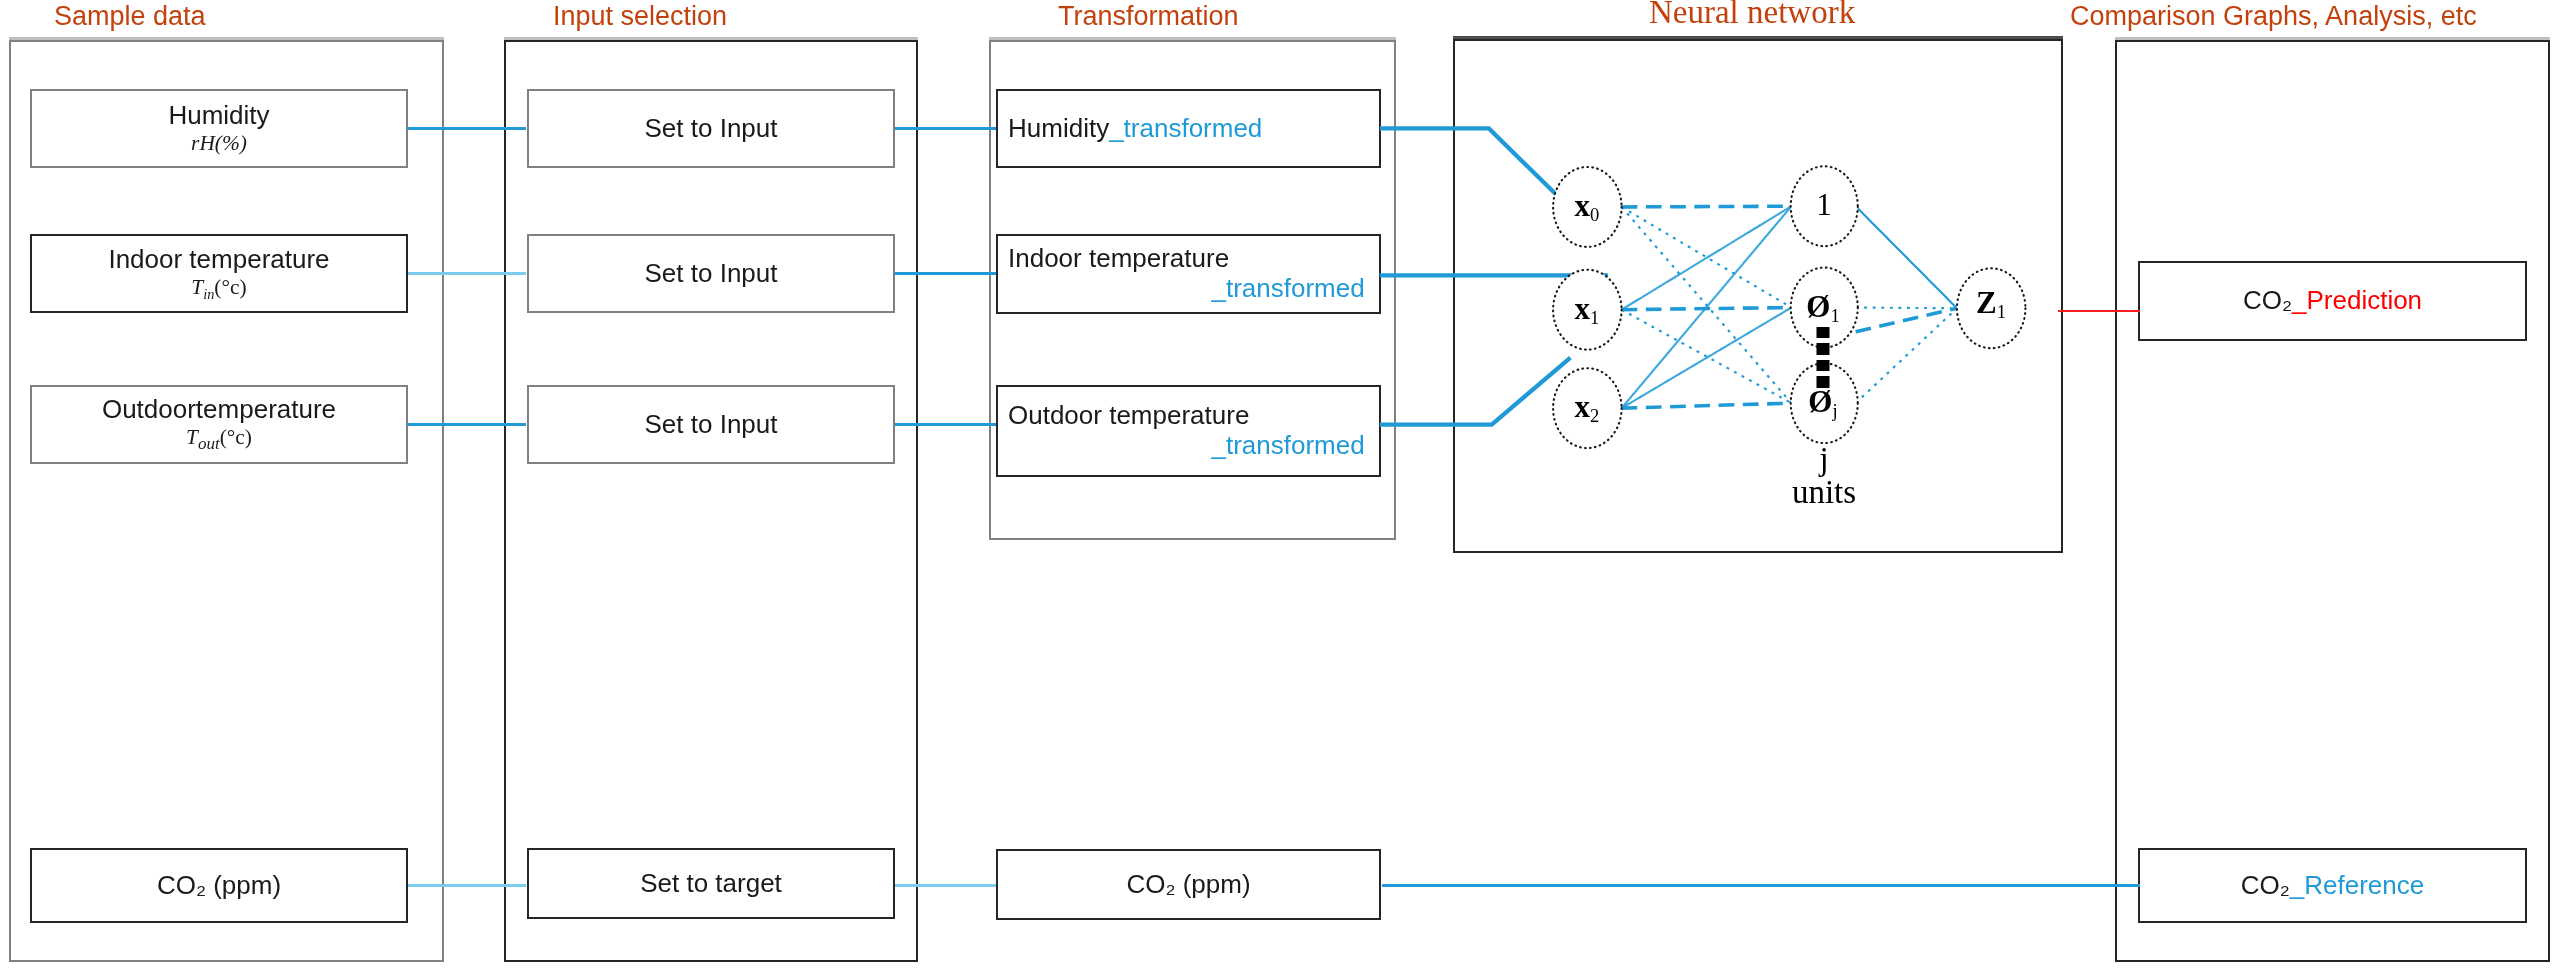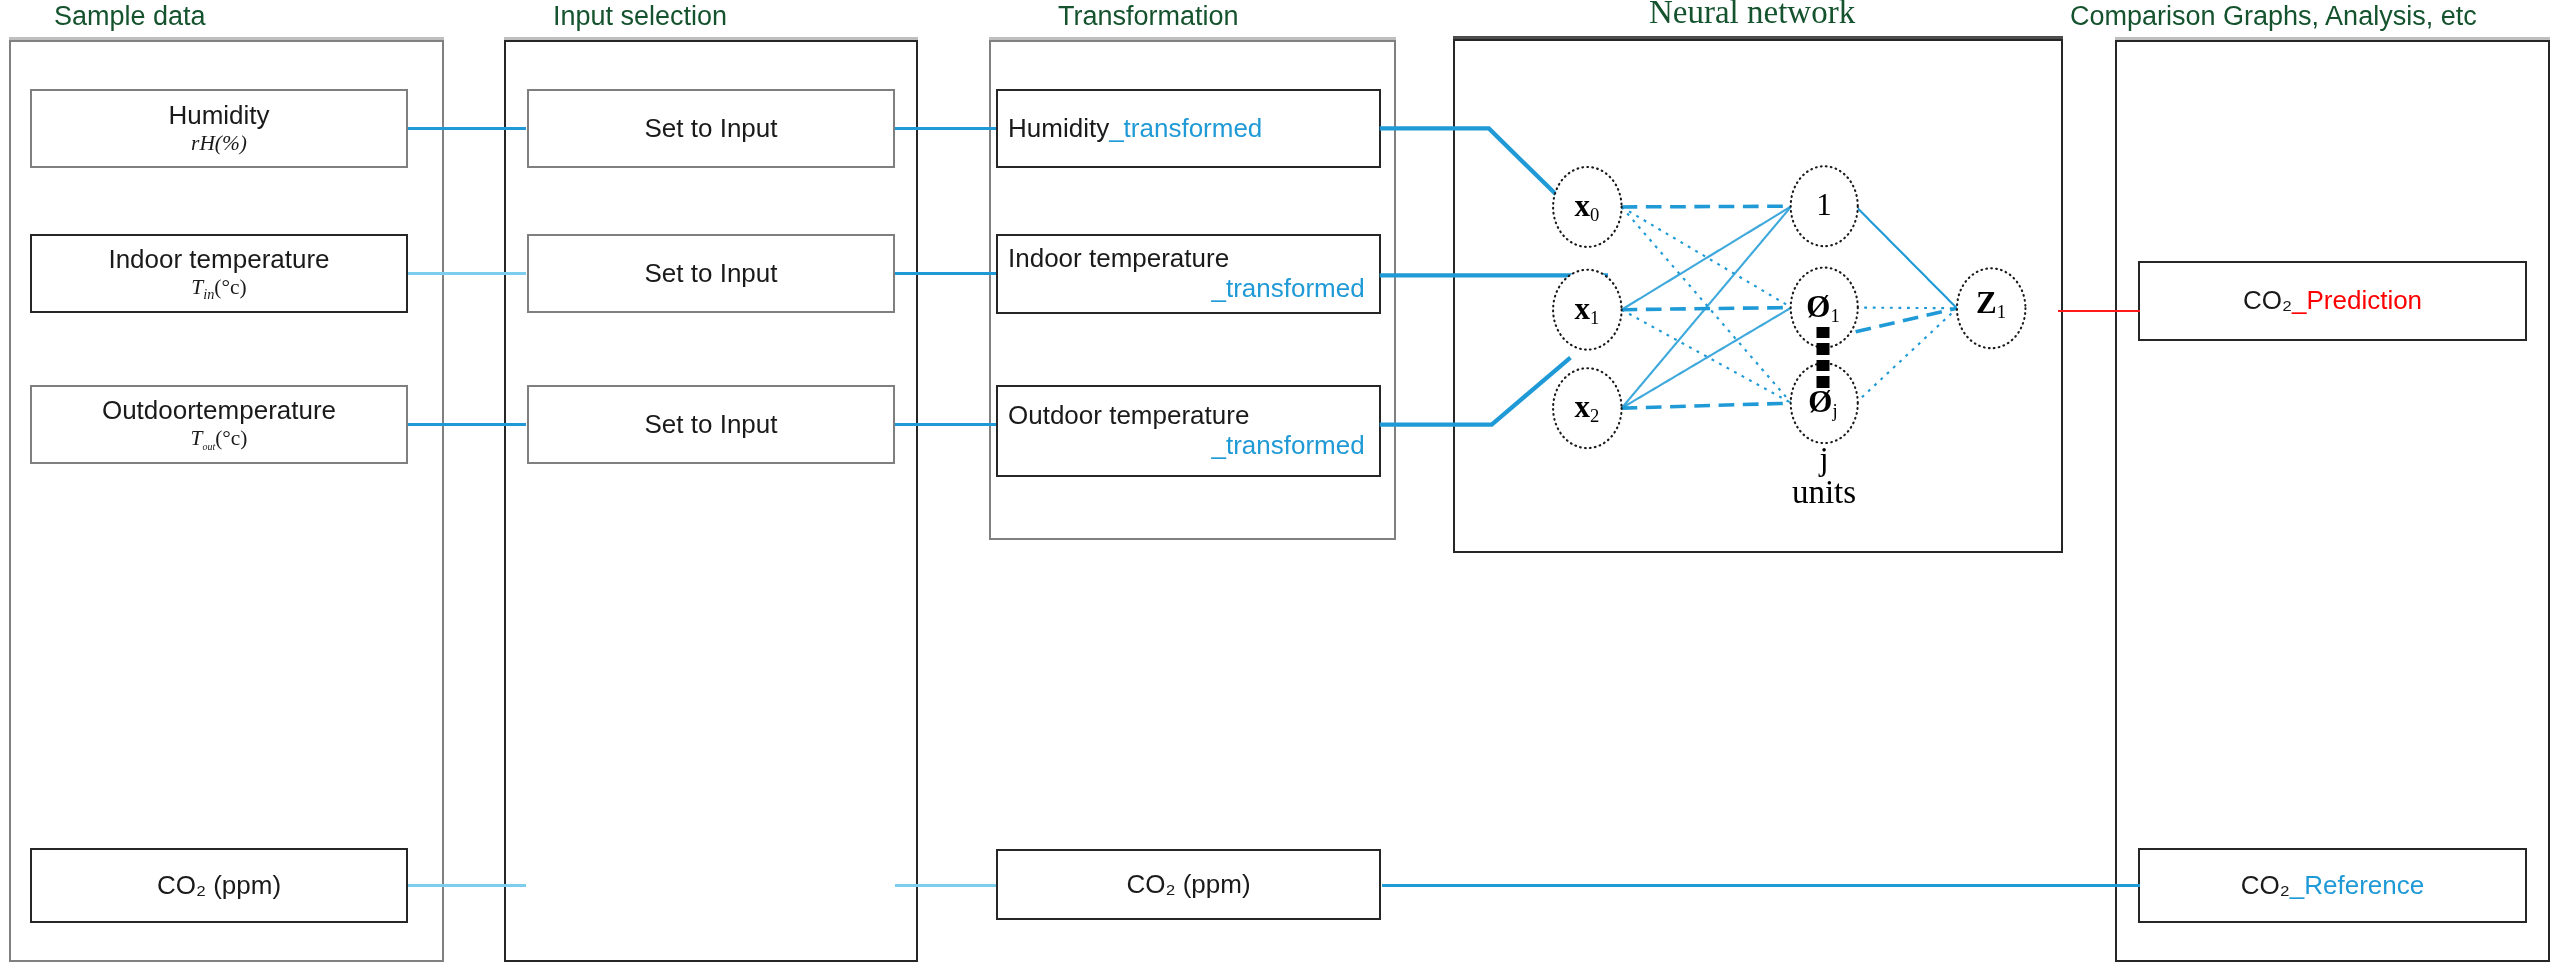--- a/index.html
+++ b/index.html
@@ -4,21 +4,21 @@
 <style>
   html,body{margin:0;padding:0;background:#ffffff;}
   body{font-family:"Liberation Sans", sans-serif;}
   #stage{position:relative;width:2576px;height:979px;background:#fff;overflow:hidden;}
 
   
   .col-title{
     position:absolute;
     font-family:"Liberation Sans", sans-serif;
     font-size:27px;
-    color:#14532d;
+    color:#c2410c;
     white-space:nowrap;
     line-height:1;
   }
   .col-title.serif{font-family:"Liberation Serif", serif; font-size:33px;}
 
   
   .panel{
     position:absolute;
     background:#ffffff;
     border:2.1px solid #808080;
@@ -112,38 +112,41 @@
     <span class="sub">rH(%)</span>
   </div>
 
   <div class="box" style="left:30px;top:234px;width:378px;height:79px;">
     <span class="l1">Indoor temperature</span>
     <span class="sub"><i>T</i><sub style="font-size:14.3px">in</sub><span class="up">(°c)</span></span>
   </div>
 
   <div class="box grey" style="left:30px;top:385px;width:378px;height:79px;">
     <span class="l1">Outdoortemperature</span>
-    <span class="sub"><i>T</i><sub style="font-size:10px">out</sub><span class="up">(°c)</span></span>
+    <span class="sub"><i>T</i><sub style="font-size:17px">out</sub><span class="up">(°c)</span></span>
   </div>
 
   <div class="box" style="left:30px;top:848px;width:378px;height:75px;">
     <span class="l1">CO₂ (ppm)</span>
   </div>
 
   <div class="panel-shadow" style="left:504px;top:37px;width:414px;"></div>
   <div class="panel dark" style="left:504px;top:40px;width:414px;height:922px;"></div>
 
   <div class="box grey" style="left:527px;top:89px;width:368px;height:79px;">
     <span>Set to Input</span>
   </div>
   <div class="box grey" style="left:527px;top:234px;width:368px;height:79px;">
     <span>Set to Input</span>
   </div>
   <div class="box grey" style="left:527px;top:385px;width:368px;height:79px;">
     <span>Set to Input</span>
+  </div>
+  <div class="box" style="left:527px;top:848px;width:368px;height:71px;">
+    <span>Set to target</span>
   </div>
 
   <div class="panel-shadow" style="left:989px;top:37px;width:407px;"></div>
   <div class="panel" style="left:989px;top:40px;width:407px;height:500px;"></div>
 
   <div class="box" style="left:996px;top:89px;width:385px;height:79px;flex-direction:row;justify-content:flex-start;padding-left:10px;">
     <span>Humidity</span>
       <span class="blue">_transformed</span>
   </div>
 

